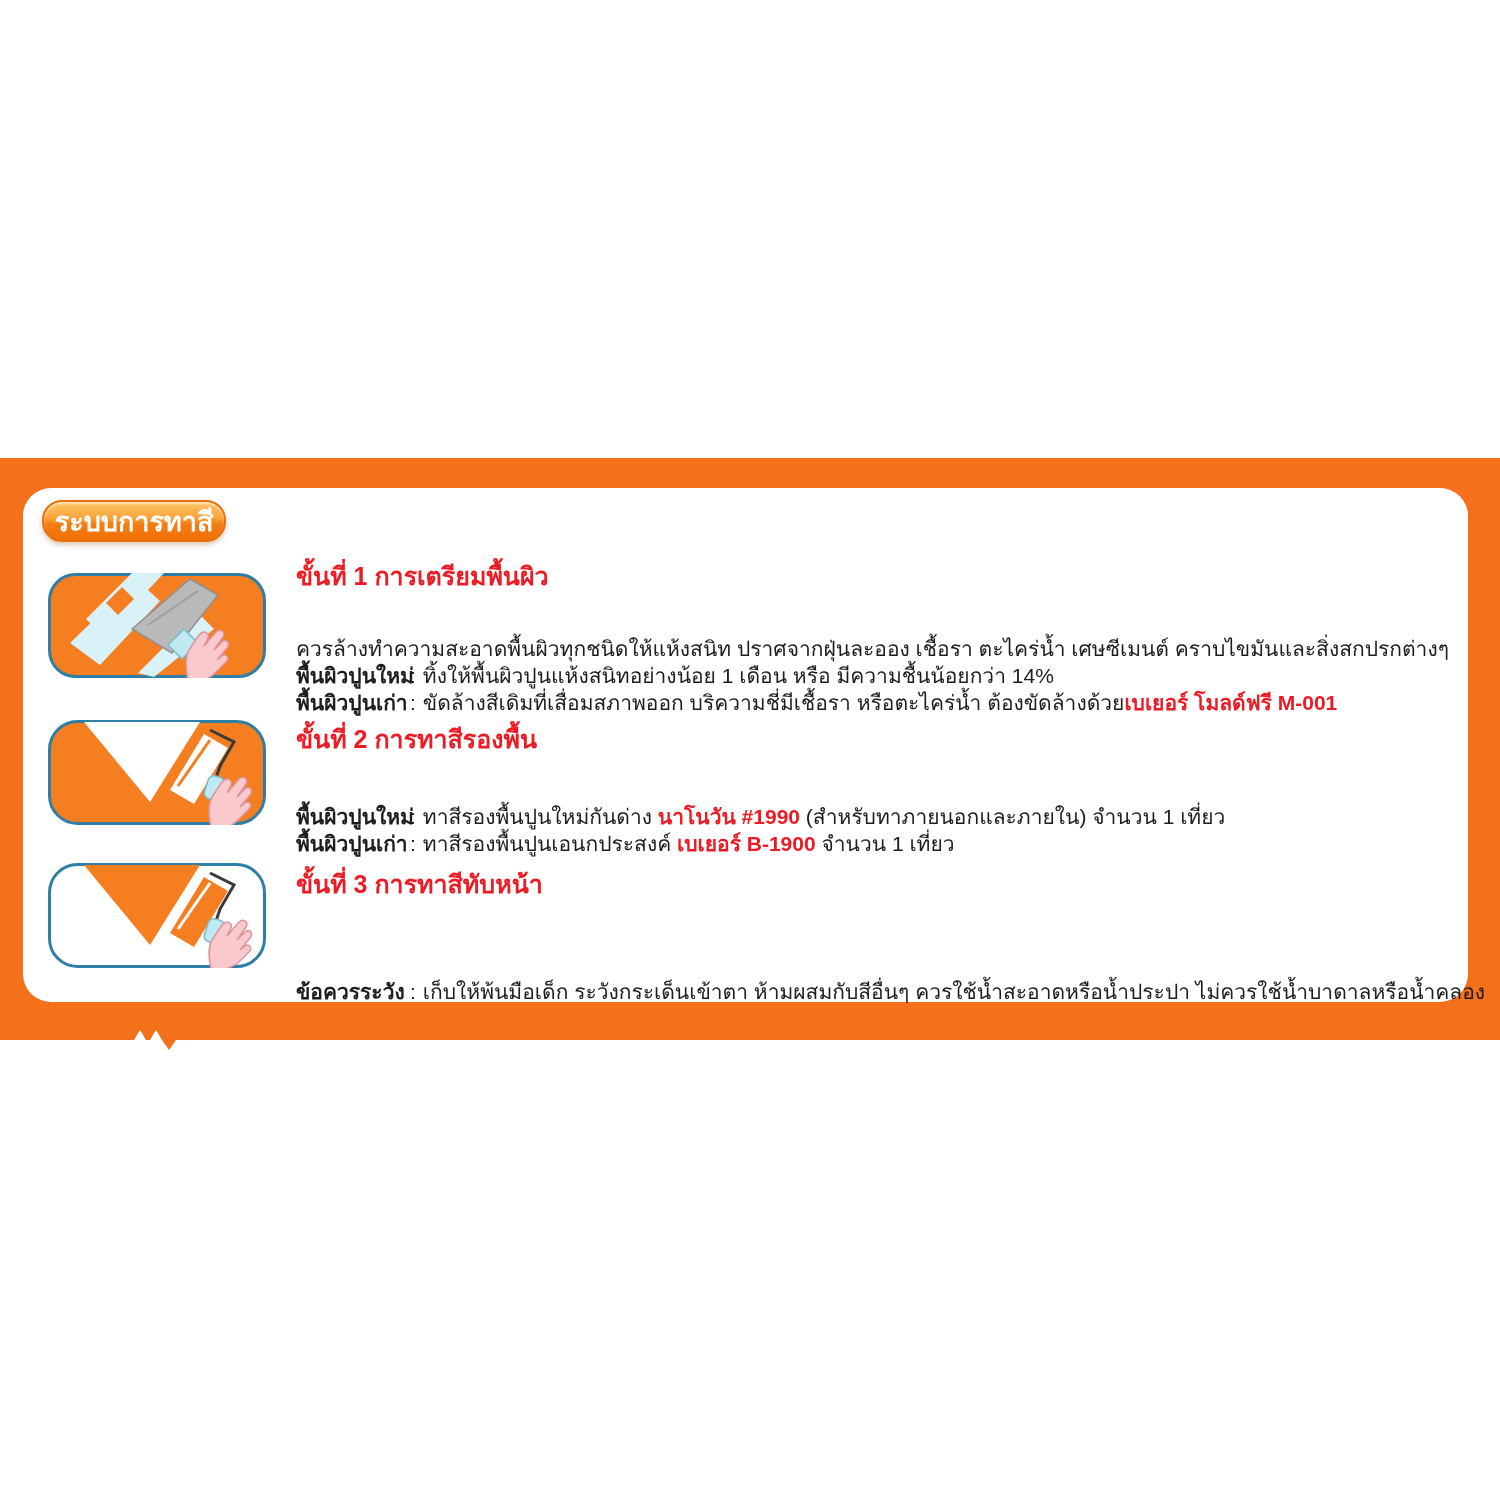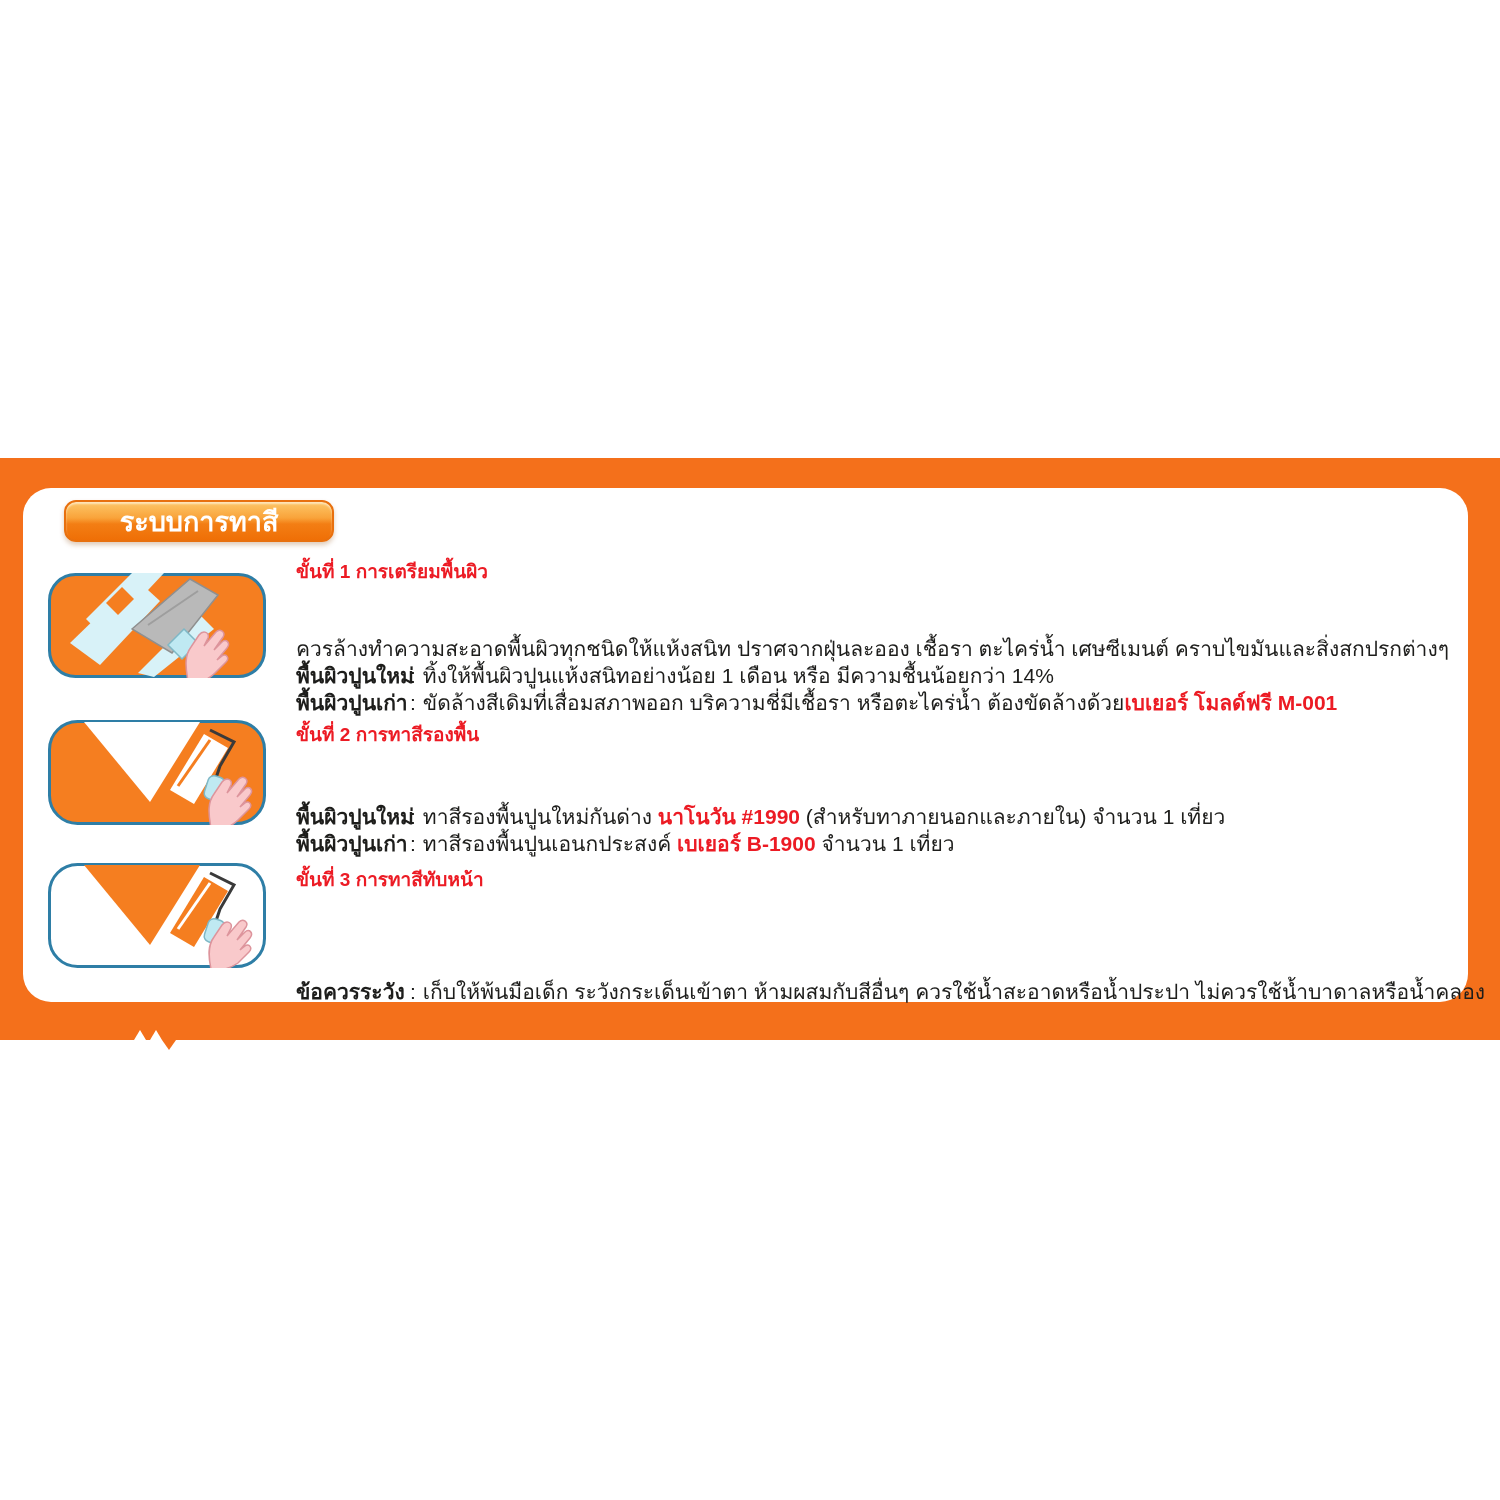--- a/index.html
+++ b/index.html
@@ -3,31 +3,30 @@
 <meta charset="utf-8">
 <style>
   html,body{margin:0;padding:0;background:#ffffff;}
   .canvas{
     position:relative;width:1500px;height:1500px;background:#ffffff;overflow:hidden;
     font-family:"Liberation Sans","DejaVu Sans",sans-serif;
   }
   .band{position:absolute;left:0;top:458px;width:1500px;height:582px;background:#F4701B;}
   .content{position:absolute;left:23px;top:488px;width:1445px;height:514px;background:#ffffff;border-radius:28px;}
   .badge{
-    position:absolute;left:42px;top:500px;width:270px;height:42px;border-radius:12px;
+    position:absolute;left:42px;top:500px;width:184px;height:42px;border-radius:20px;
     background:linear-gradient(180deg,#FDC768 0%,#F9A33A 42%,#F37E14 58%,#EF6F06 100%);
     border:2px solid #E8700E;box-sizing:border-box;
     display:flex;align-items:center;justify-content:center;
     color:#ffffff;font-weight:bold;font-size:27px;
     box-shadow:0 3px 5px rgba(140,70,0,.28), inset 0 2px 2px rgba(255,255,255,.55);
-    margin-left:22px;
   }
   .icon-box{position:absolute;left:48px;width:218px;height:105px;}
   .ib1{top:573px;} .ib2{top:720px;} .ib3{top:863px;}
-  .step-title{position:absolute;left:296px;font-size:19px;font-weight:bold;color:#EC1B24;white-space:nowrap;}
+  .step-title{position:absolute;left:296px;font-size:25px;font-weight:bold;color:#EC1B24;white-space:nowrap;}
   .line{position:absolute;left:296px;font-size:21px;color:#1D1D1B;white-space:nowrap;margin-top:36px;}
   .lbl{display:inline-block;width:112px;font-weight:bold;}
   .sep{margin:0 7px 0 2px;}
   .hl{color:#EC1B24;font-weight:bold;}
   .t1{top:556px;} .l1a{top:596px;} .l1b{top:623px;} .l1c{top:650px;}
   .t2{top:719px;} .l2a{top:764px;} .l2b{top:791px;}
   .t3{top:864px;} .l3a{top:911px;} .l3b{top:939px;}
   .fragment{position:absolute;left:128px;top:1022px;}
 </style>
 </head>

